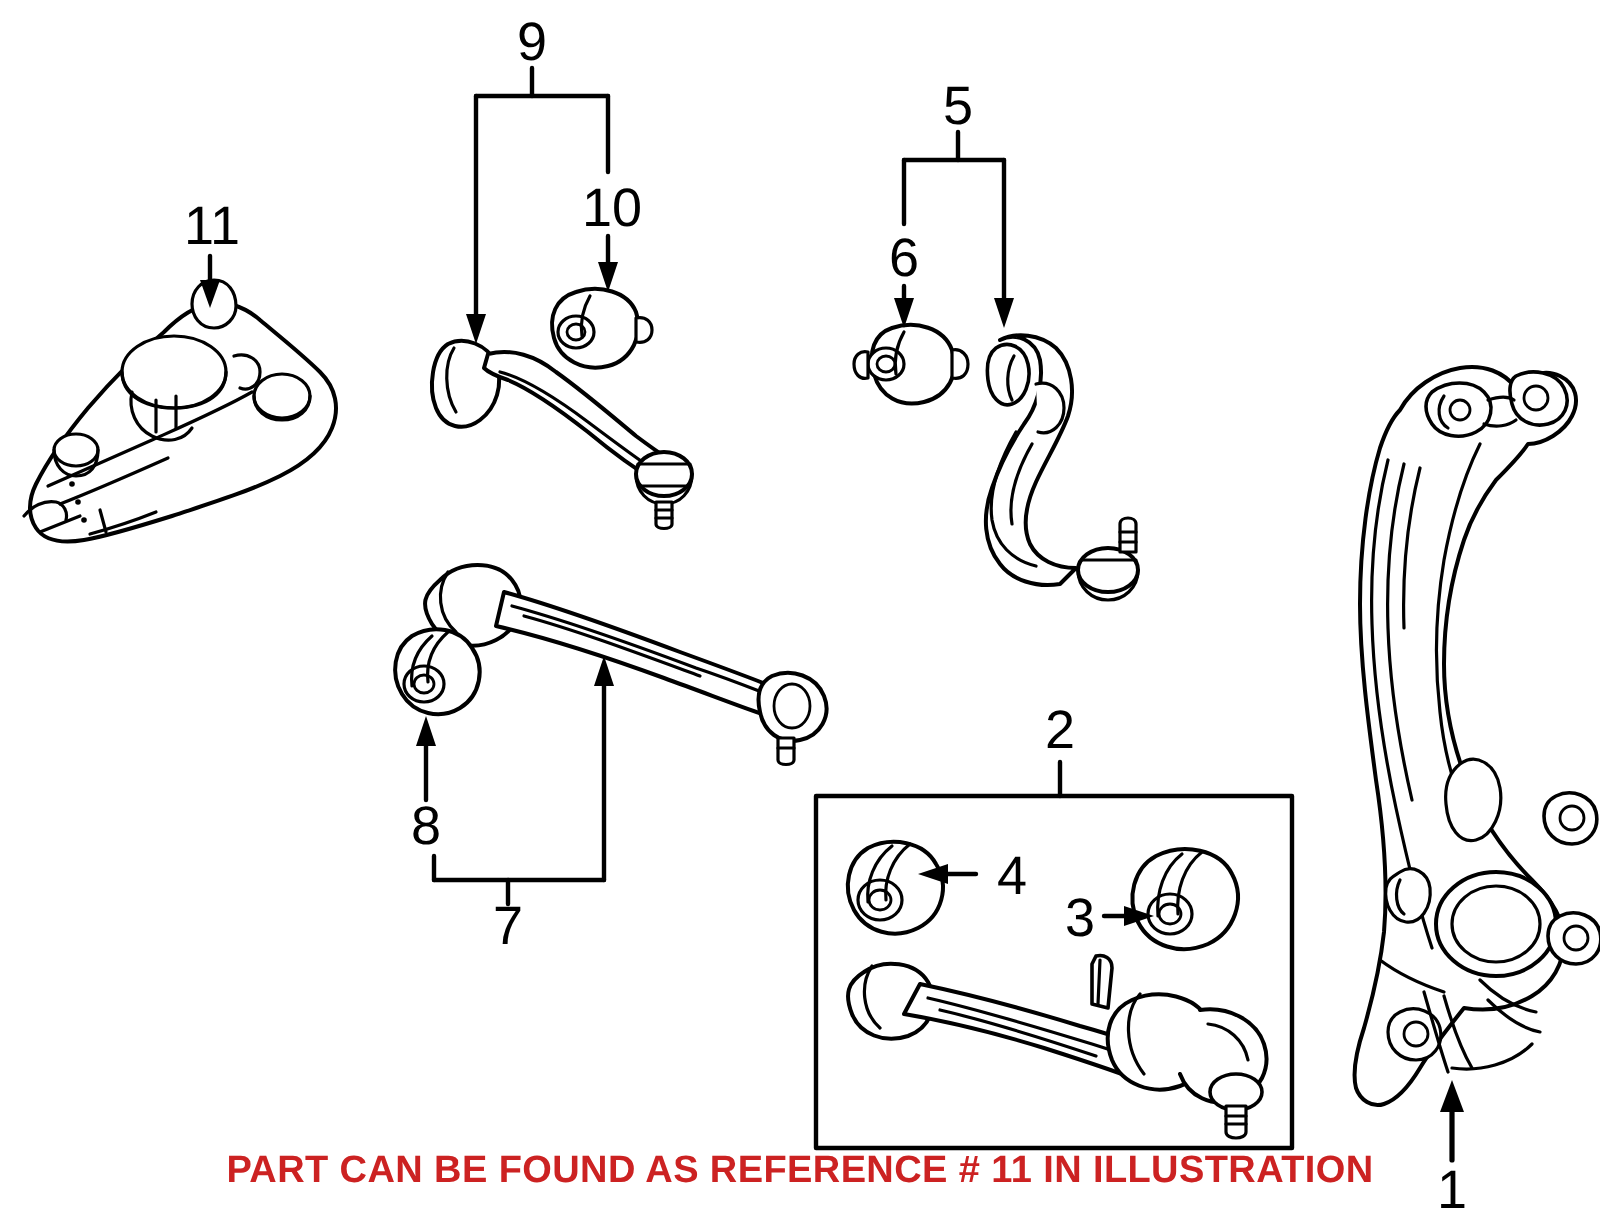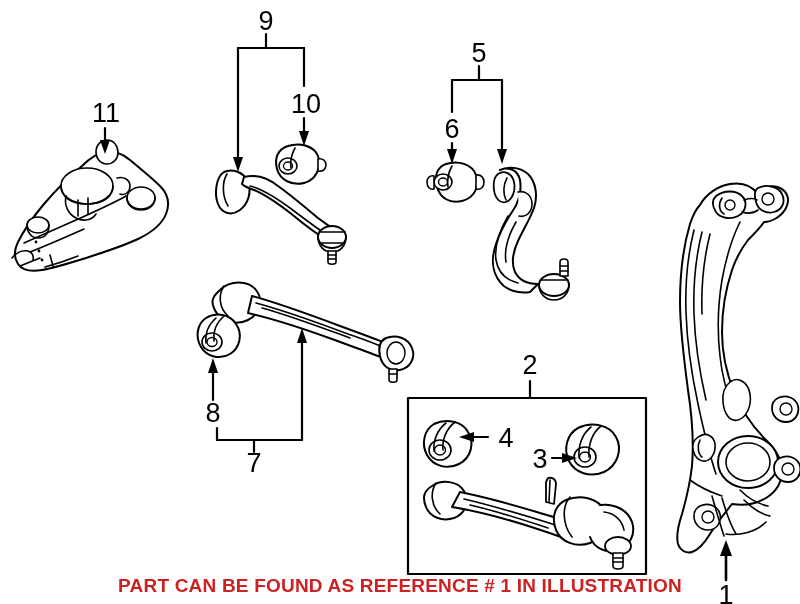--- a/index.html
+++ b/index.html
@@ -379,15 +379,15 @@
     <text class="num-label" x="479" y="62">5</text>
     <text class="num-label" x="452" y="138">6</text>
     <text class="num-label" x="254" y="472">7</text>
     <text class="num-label" x="213" y="422">8</text>
     <text class="num-label" x="266" y="30">9</text>
     <text class="num-label" x="306" y="113">10</text>
     <text class="num-label" x="106" y="122">11</text>
 
   </svg>
 
-  <div class="footer-note" style="color: rgb(204, 34, 34);">PART CAN BE FOUND AS REFERENCE # 1 IN ILLUSTRATION</div>
+  <div class="footer-note" style="color: rgb(204, 34, 34);">PART CAN BE FOUND AS REFERENCE # 11 IN ILLUSTRATION</div>
 
 </div>
 
 </body></html>

